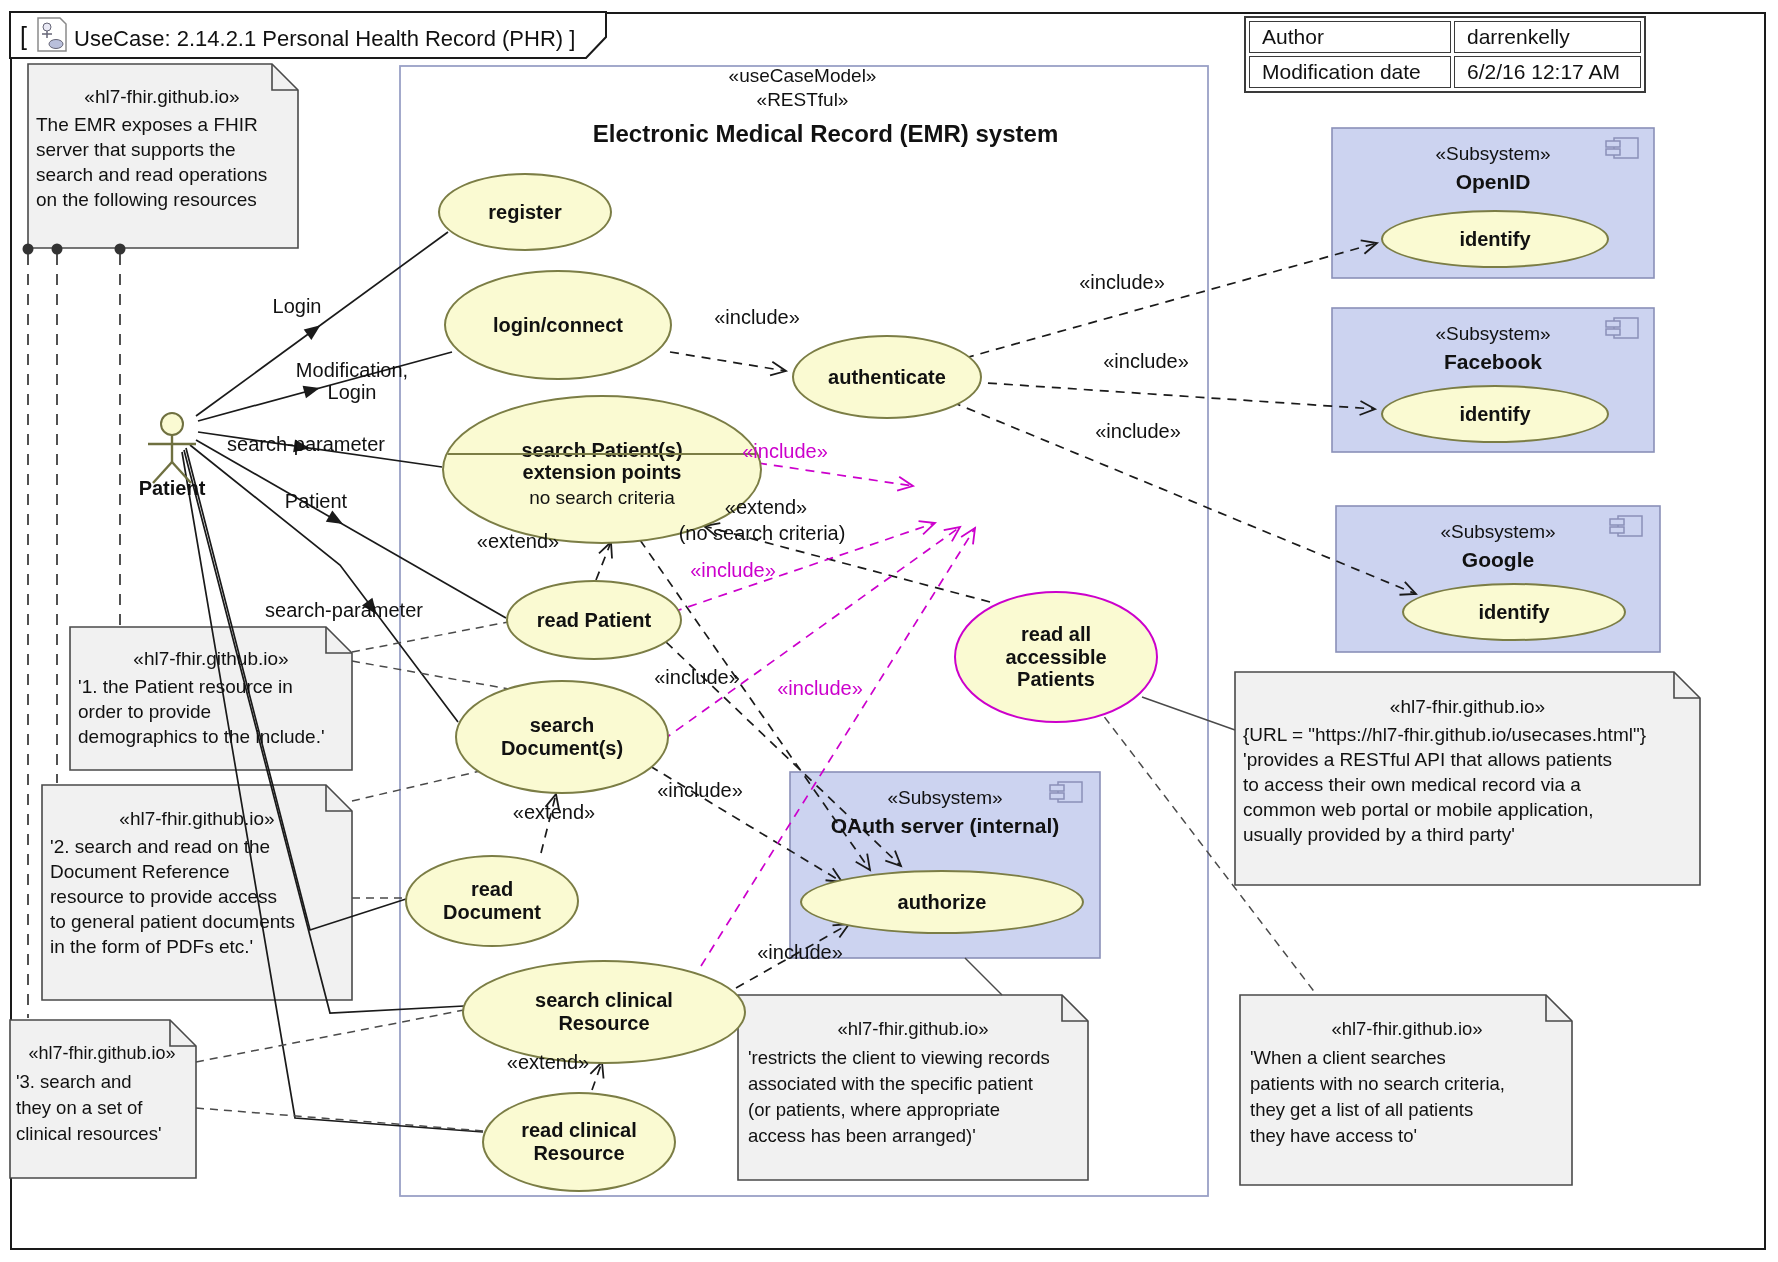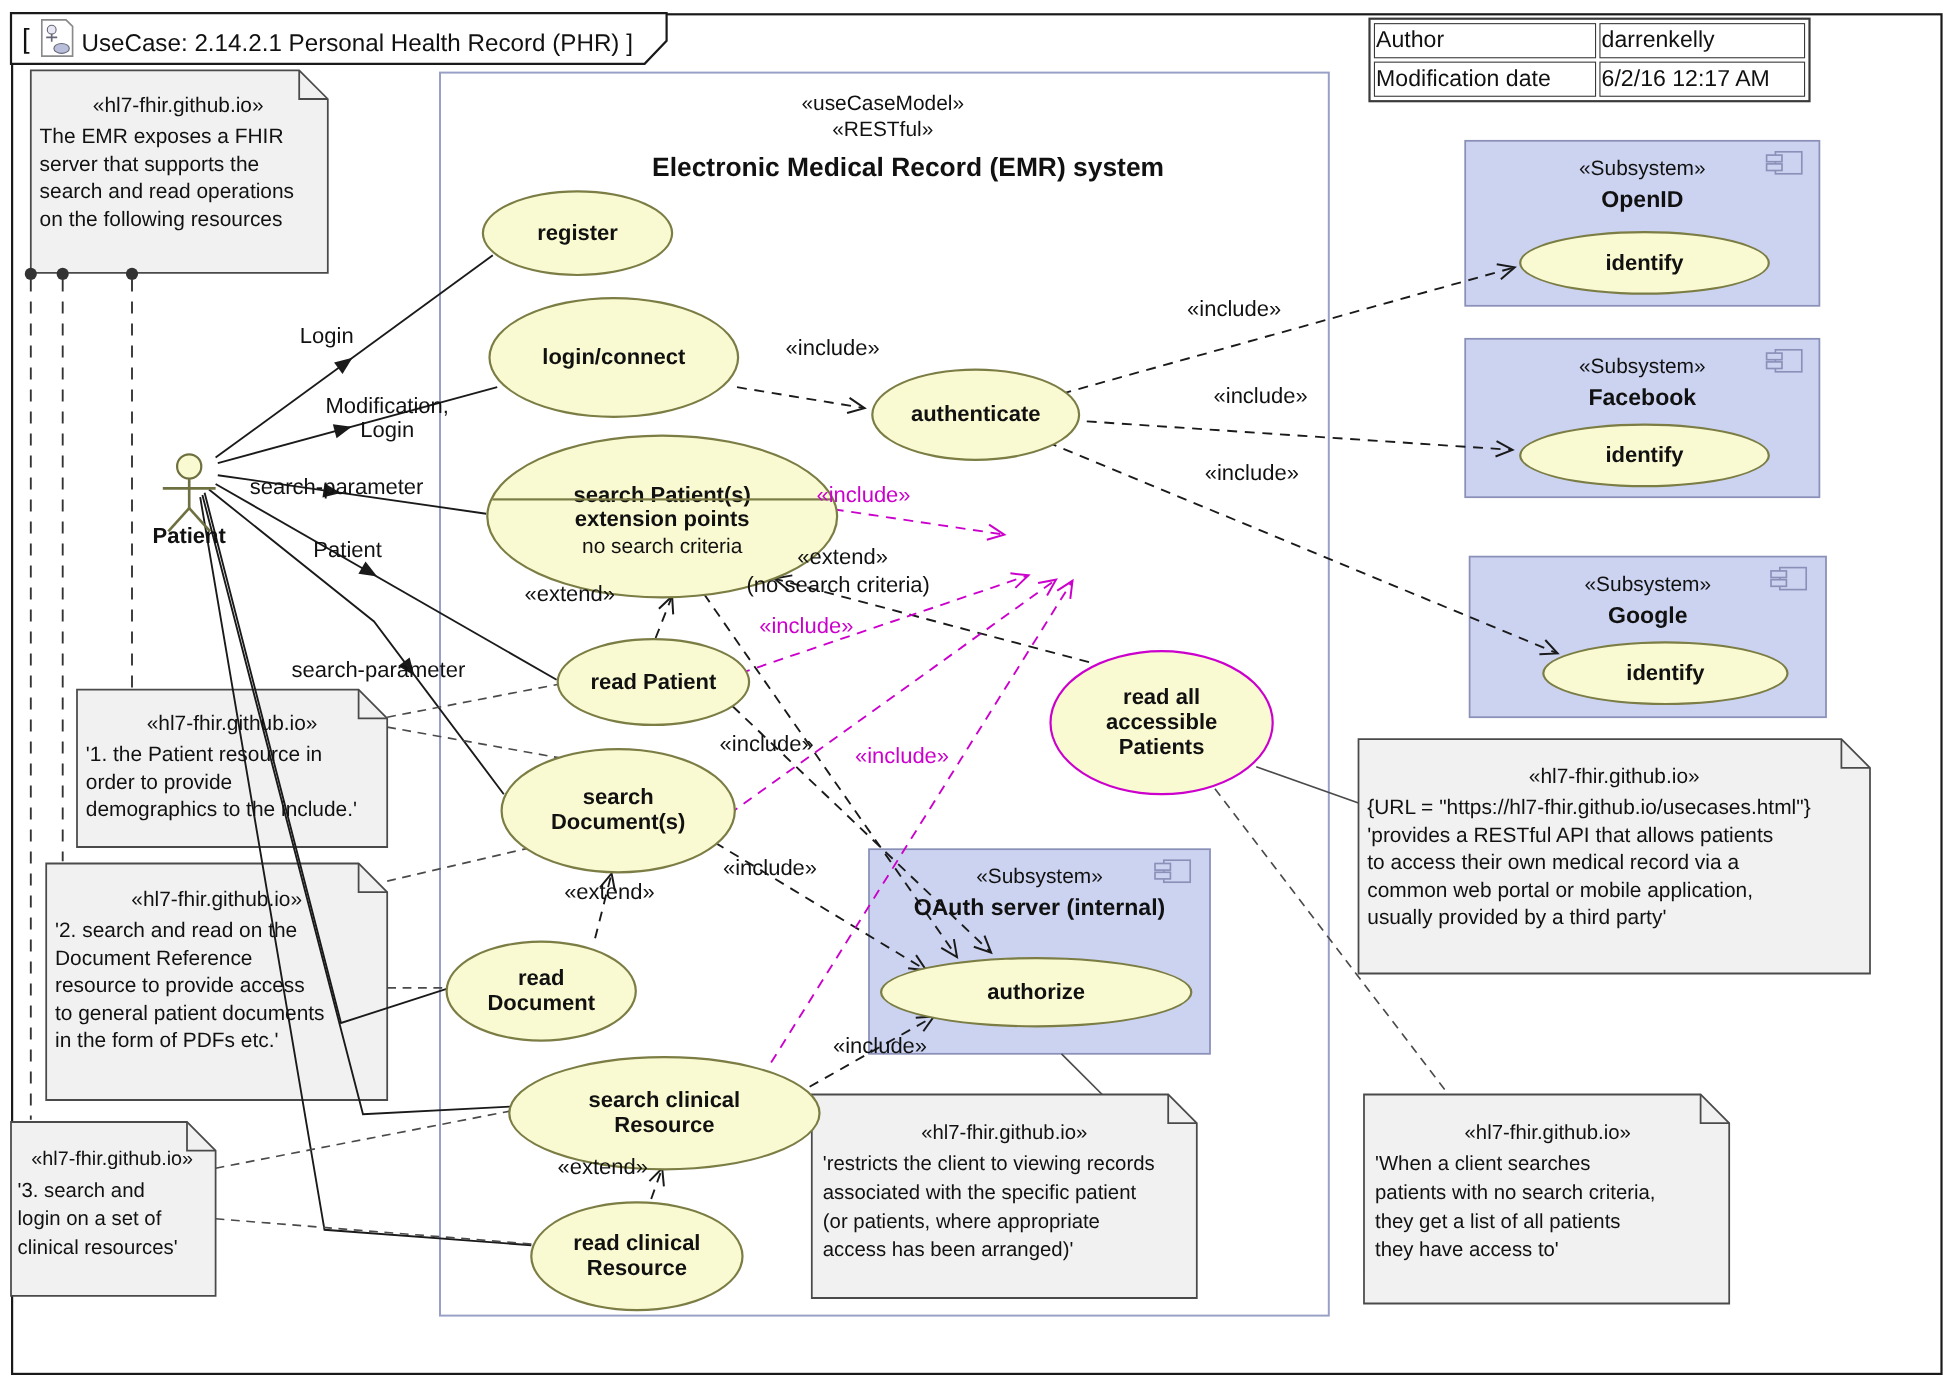--- a/index.html
+++ b/index.html
@@ -15,38 +15,38 @@
   .uc.white{background:#fff;}
   .uc-sp{justify-content:flex-start;}
   .sp-title{position:absolute;top:16px;left:0;right:0;text-align:center;margin-top:26px;}
   .sp-sep{position:absolute;top:56px;left:0;right:0;border-top:2px solid #7b7d45;}
   .sp-ext{position:absolute;top:64px;left:0;right:0;text-align:center;}
   .sp-crit{position:absolute;top:90px;left:0;right:0;text-align:center;font-weight:normal;font-size:19px;}
   
   .lbl{position:absolute;transform:translate(-50%,-50%);font-size:20px;white-space:nowrap;z-index:4;}
   .lbl-m{color:#cc00cc;}
   
-  #emr-header{position:absolute;left:400px;top:83px;width:805px;text-align:center;z-index:2;}
+  #emr-header{position:absolute;left:400px;top:64px;width:805px;text-align:center;z-index:2;}
   #emr-header .st{font-size:19px;line-height:24px;}
   #emr-header .nm{font-size:24px;font-weight:bold;margin-top:8px;padding-left:46px;}
   
   .ss-text{position:absolute;text-align:center;z-index:3;}
   .ss-text .st{font-size:19px;line-height:23px;}
   .ss-text .nm{font-size:21px;font-weight:bold;margin-top:5px;}
   
   .note-text{position:absolute;z-index:3;font-size:19px;line-height:25px;}
   .note-text .nt-title{text-align:center;margin-bottom:3px;}
   .f18 { font-size:18.5px; line-height:26px; }
   
   #tab-bracket{position:absolute;left:20px;top:22px;font-size:25px;z-index:4;}
   #tab-title{position:absolute;left:74px;top:26px;font-size:22px;z-index:4;white-space:nowrap;}
   
   #props{position:absolute;left:1244px;top:16px;width:392px;border:2.5px solid #3a3a3a;padding:3px;
          display:grid;grid-template-columns:202px 1fr;grid-auto-rows:32px;gap:3px;background:#fff;z-index:4;}
-  #props .cell{border:1.5px solid #3a3a3a;font-size:21px;display:flex;align-items:center;padding-left:1px;background:#fff;white-space:nowrap;}
+  #props .cell{border:1.5px solid #3a3a3a;font-size:21px;display:flex;align-items:center;padding-left:12px;background:#fff;white-space:nowrap;}
   
   #actor-label{position:absolute;left:118px;top:477px;width:108px;text-align:center;font-weight:bold;font-size:20px;z-index:3;}
 </style>
 </head>
 <body>
 
 <div id="canvas">
   <div id="frame"></div>
 
   <svg id="bg" width="1778" height="1262">
@@ -323,21 +323,21 @@
     <div>'2. search and read on the</div>
     <div>Document Reference</div>
     <div>resource to provide access</div>
     <div>to general patient documents</div>
     <div>in the form of PDFs etc.'</div>
   </div>
 
   <div class="note-text f18" style="left:16px;top:1040px;width:172px">
     <div class="nt-title" style="font-size:18px">«hl7-fhir.github.io»</div>
     <div>'3. search and</div>
-    <div>login on a set of</div>
+    <div>they on a set of</div>
     <div>clinical resources'</div>
   </div>
 
   <div class="note-text f18" style="left:748px;top:1016px;width:330px">
     <div class="nt-title">«hl7-fhir.github.io»</div>
     <div>'restricts the client to viewing records</div>
     <div>associated with the specific patient</div>
     <div>(or patients, where appropriate</div>
     <div>access has been arranged)'</div>
   </div>

